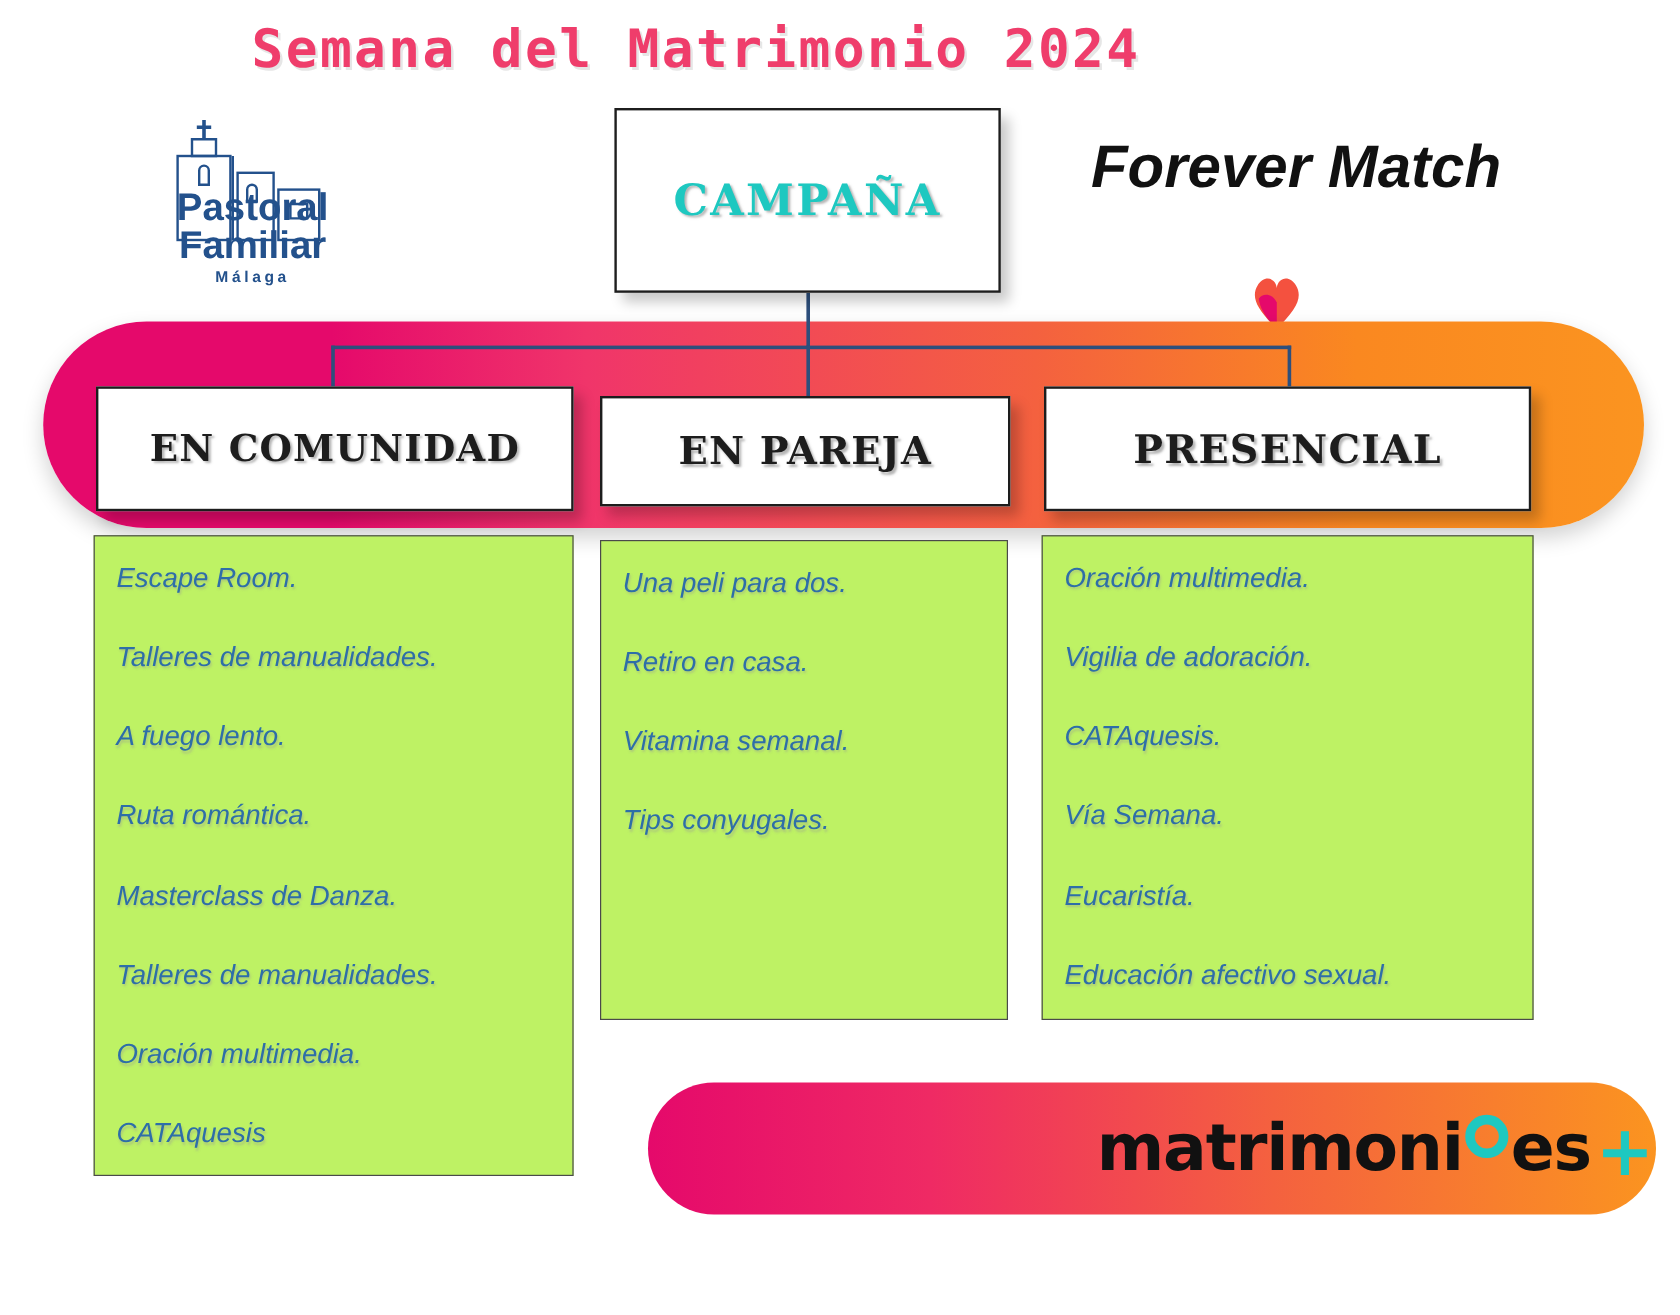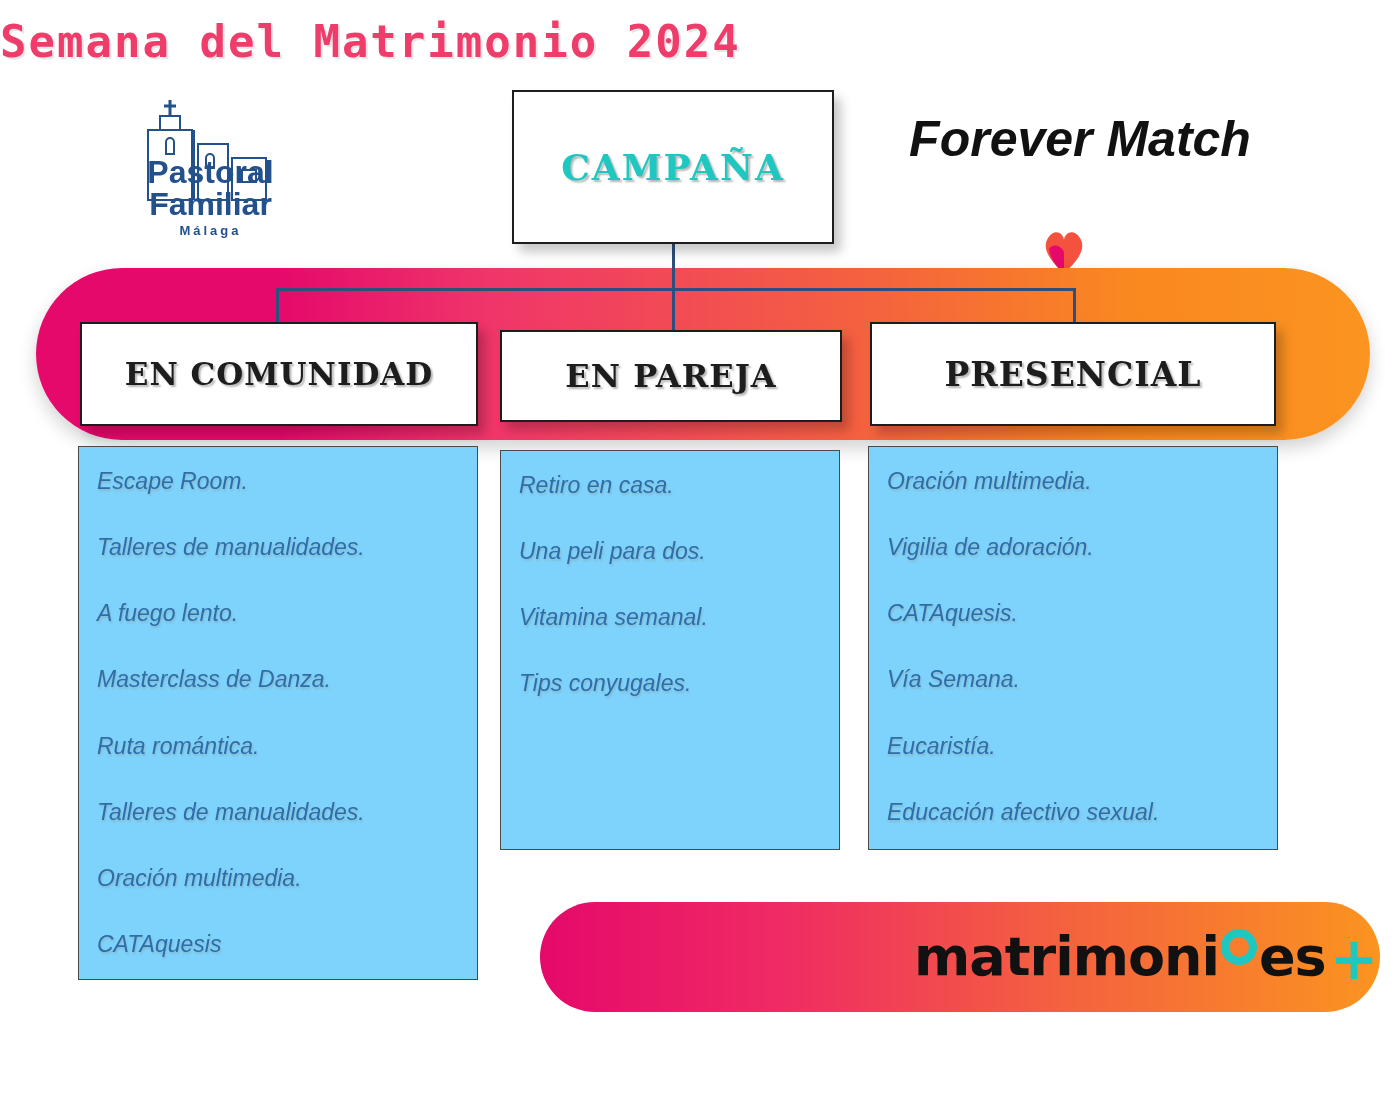--- a/index.html
+++ b/index.html
@@ -14,20 +14,21 @@
     overflow: hidden;
     font-family: "Liberation Sans", sans-serif;
   }
 
   
   #title {
     position: absolute;
     top: 16px;
     left: 0;
     width: 1160px;
+    text-align: center;
     font-family: "DejaVu Sans Mono", monospace;
     font-weight: bold;
     font-size: 44px;
     letter-spacing: 2px;
     color: #ef3d6b;
     text-shadow: 2px 2px 0 rgba(200,200,200,0.45);
     white-space: nowrap;
   }
 
   
@@ -137,21 +138,21 @@
   #box-pareja    { left: 500px; top: 330px; width: 342px; height: 92px; }
   #box-presencial{ left: 870px; top: 322px; width: 406px; height: 104px; }
 
   #box-comunidad .box-label { font-size: 31px; }
   #box-pareja .box-label    { font-size: 32px; }
   #box-presencial .box-label{ font-size: 33px; }
 
   
   .list-box {
     position: absolute;
-    background: #7dd3fc;
+    background: #bef264;
     border: 1px solid #4a4a4a;
     box-sizing: border-box;
     padding: 22px 20px 18px 18px;
   }
   .list-box .item {
     color: #2e6ea8;
     font-family: "Liberation Sans", sans-serif;
     font-style: italic;
     font-size: 23px;
     line-height: 1.05;
@@ -256,30 +257,30 @@
   <div class="box-label">EN PAREJA</div>
 </div>
 <div class="box" id="box-presencial">
   <div class="box-label">PRESENCIAL</div>
 </div>
 
 <div class="list-box" id="list-comunidad">
   <div class="item">Escape Room.</div>
   <div class="item">Talleres de manualidades.</div>
   <div class="item">A fuego lento.</div>
+  <div class="item">Ruta romántica.</div>
   <div class="item">Masterclass de Danza.</div>
-  <div class="item">Ruta romántica.</div>
   <div class="item">Talleres de manualidades.</div>
   <div class="item">Oración multimedia.</div>
   <div class="item">CATAquesis</div>
 </div>
 
 <div class="list-box" id="list-pareja">
+  <div class="item">Una peli para dos.</div>
   <div class="item">Retiro en casa.</div>
-  <div class="item">Una peli para dos.</div>
   <div class="item">Vitamina semanal.</div>
   <div class="item">Tips conyugales.</div>
 </div>
 
 <div class="list-box" id="list-presencial">
   <div class="item">Oración multimedia.</div>
   <div class="item">Vigilia de adoración.</div>
   <div class="item">CATAquesis.</div>
   <div class="item">Vía Semana.</div>
   <div class="item">Eucaristía.</div>

